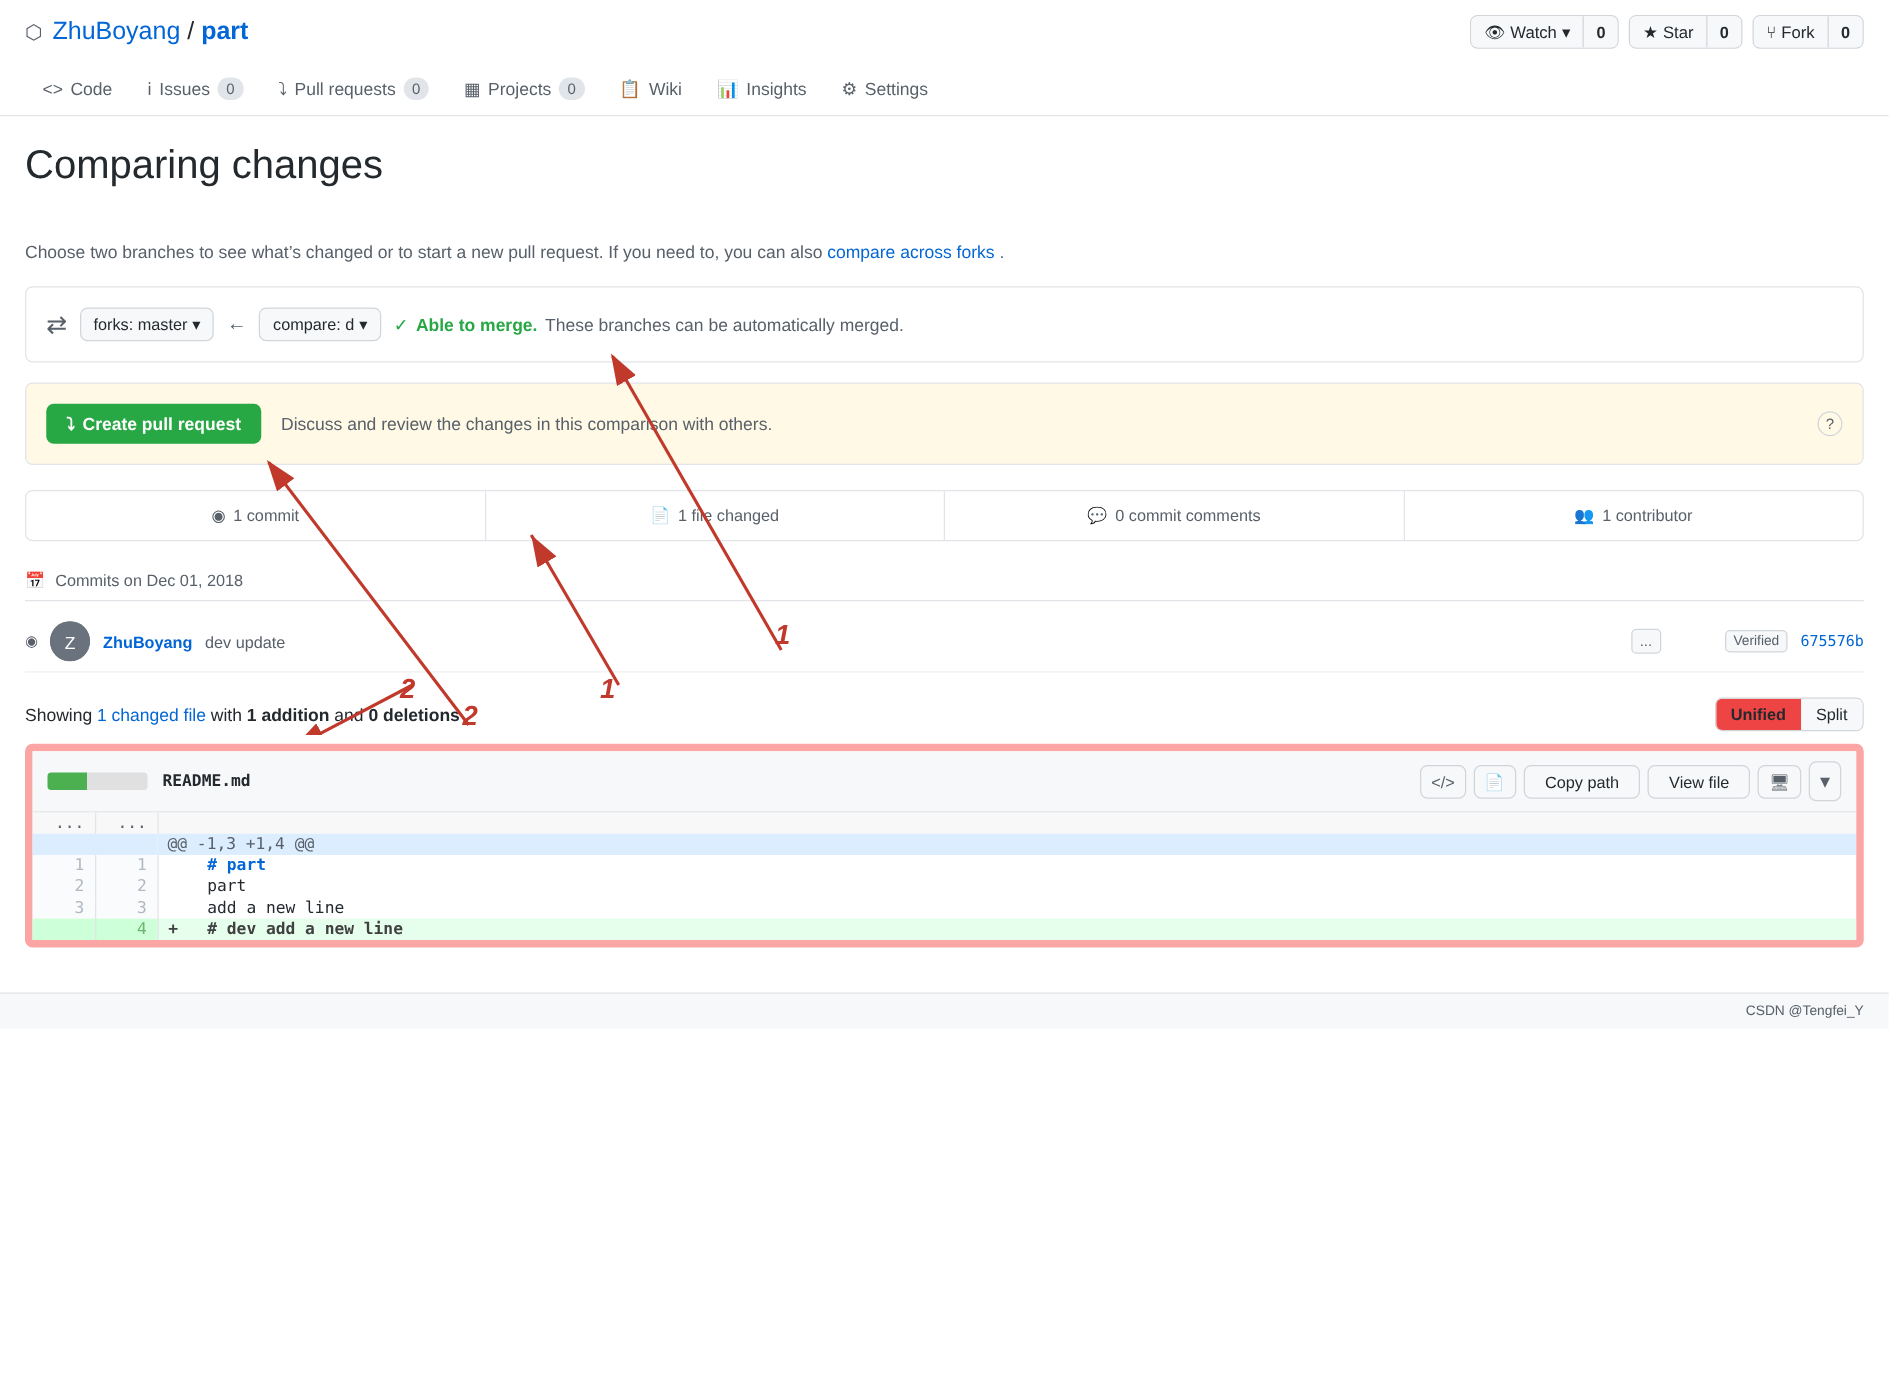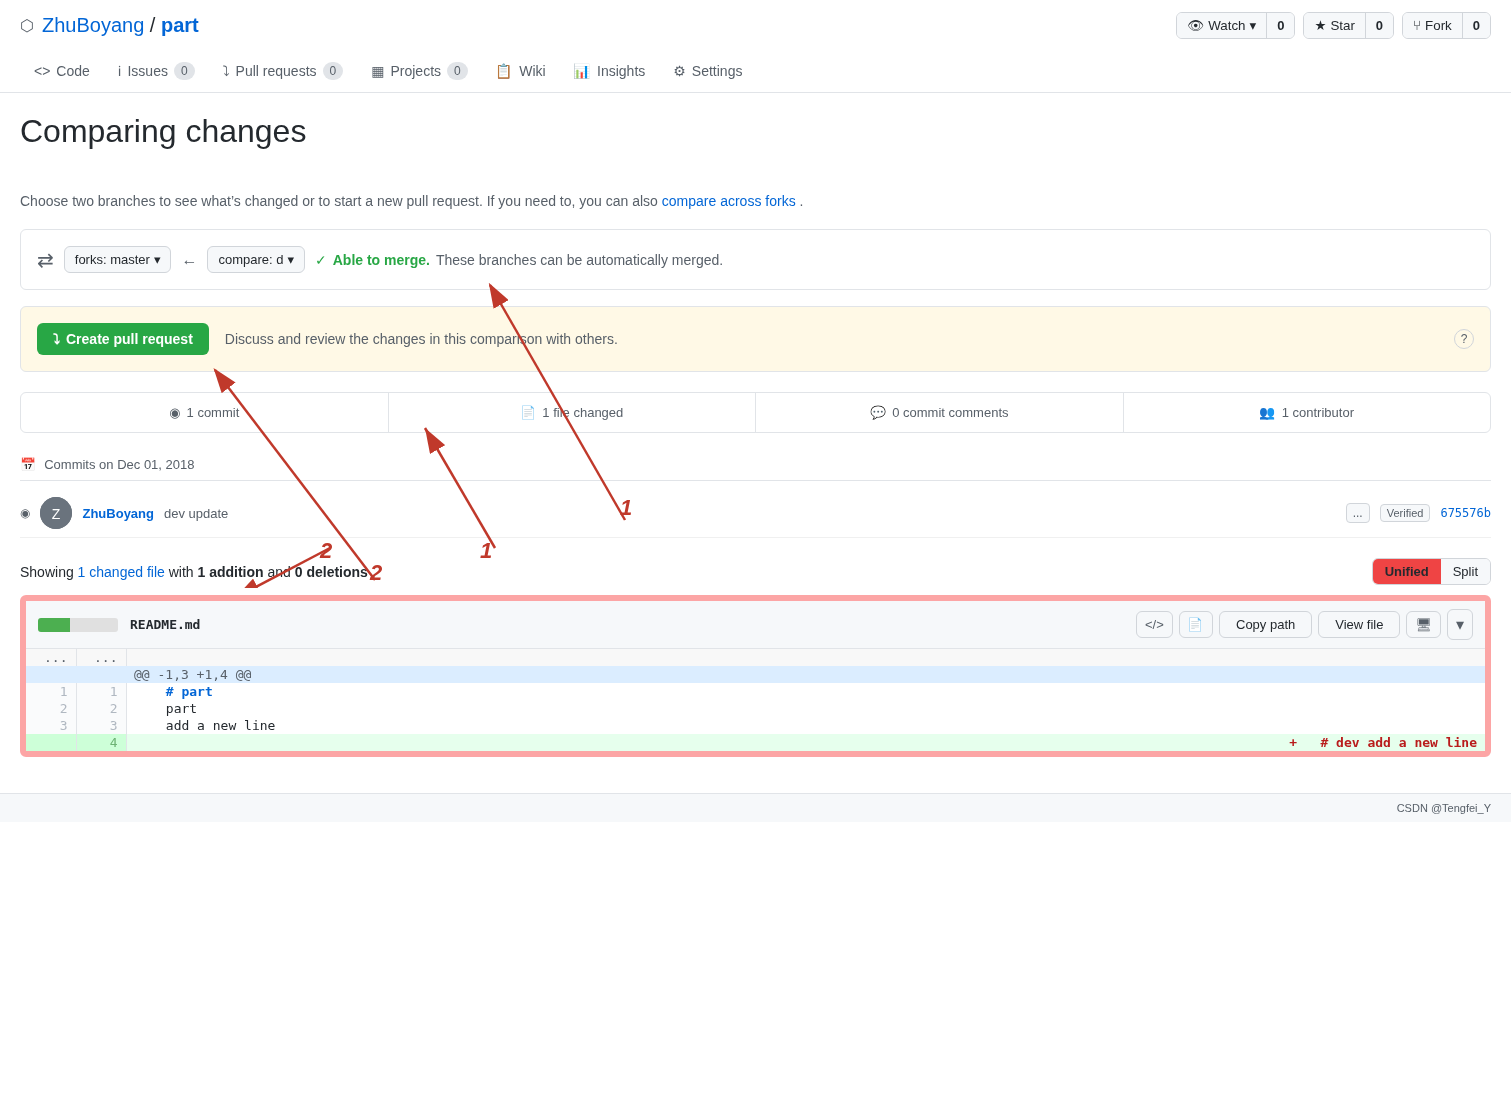--- a/index.html
+++ b/index.html
@@ -47,21 +47,21 @@
 
     
     .commits-section { margin-bottom: 20px; }
     .commits-date { display: flex; align-items: center; gap: 8px; padding: 8px 0; font-size: 13px; color: #586069; border-bottom: 1px solid #e1e4e8; margin-bottom: 8px; }
     .commit-row { display: flex; align-items: center; gap: 10px; padding: 8px 0; border-bottom: 1px solid #f0f0f0; }
     .commit-dot { color: #586069; font-size: 12px; }
     .commit-avatar { width: 32px; height: 32px; border-radius: 50%; background: #6a737d; display: flex; align-items: center; justify-content: center; overflow: hidden; }
     .commit-author { color: #0366d6; font-weight: 600; font-size: 13px; }
     .commit-message { color: #586069; flex: 1; font-size: 13px; }
     .commit-more-btn { background: #f6f8fa; border: 1px solid #d1d5da; border-radius: 4px; padding: 2px 6px; font-size: 12px; cursor: pointer; color: #586069; }
-    .commit-badge { background: #f6f8fa; border: 1px solid #d1d5da; border-radius: 4px; padding: 2px 6px; font-size: 11px; color: #586069; }
+    .commit-badge { background: #f6f8fa; border: 1px solid #d1d5da; border-radius: 4px; padding: 2px 6px; font-size: 11px; color: #586069; margin-left: 41px; }
     .commit-hash { color: #0366d6; font-size: 12px; font-family: monospace; margin-left: auto; }
 
     
     .file-changes-header { display: flex; align-items: center; justify-content: space-between; margin-bottom: 10px; }
     .file-changes-info { font-size: 14px; }
     .file-changes-info a { color: #0366d6; text-decoration: none; text-align: right; }
     .view-toggle { display: flex; border: 1px solid #d1d5da; border-radius: 6px; overflow: hidden; }
     .view-btn { background: #f6f8fa; padding: 5px 12px; font-size: 13px; cursor: pointer; border: none; color: #24292e; }
     .view-btn.active { background: #ef4444; font-weight: 600; }
 
@@ -313,21 +313,21 @@
 
         <tr>
           <td class="diff-line-num">3</td>
           <td class="diff-line-num">3</td>
           <td class="diff-line-content">    add a new line</td>
         </tr>
 
         <tr class="diff-line-added">
           <td class="diff-line-num" style="background:#cdffd8; color:#6db374;"></td>
           <td class="diff-line-num" style="background:#cdffd8; color:#6db374;">4</td>
-          <td class="diff-line-content" style="background:#e6ffed; color:#b91c1c; font-weight:600;text-align:right;">+   # dev add a new line</td>
+          <td class="diff-line-content" style="background:#e6ffed; color:#404040; font-weight:600;">+   # dev add a new line</td>
         </tr>
       </tbody>
     </table>
   </div>
 
 </div>
 
 <div class="footer">
   <span>CSDN @Tengfei_Y</span>
 </div>

